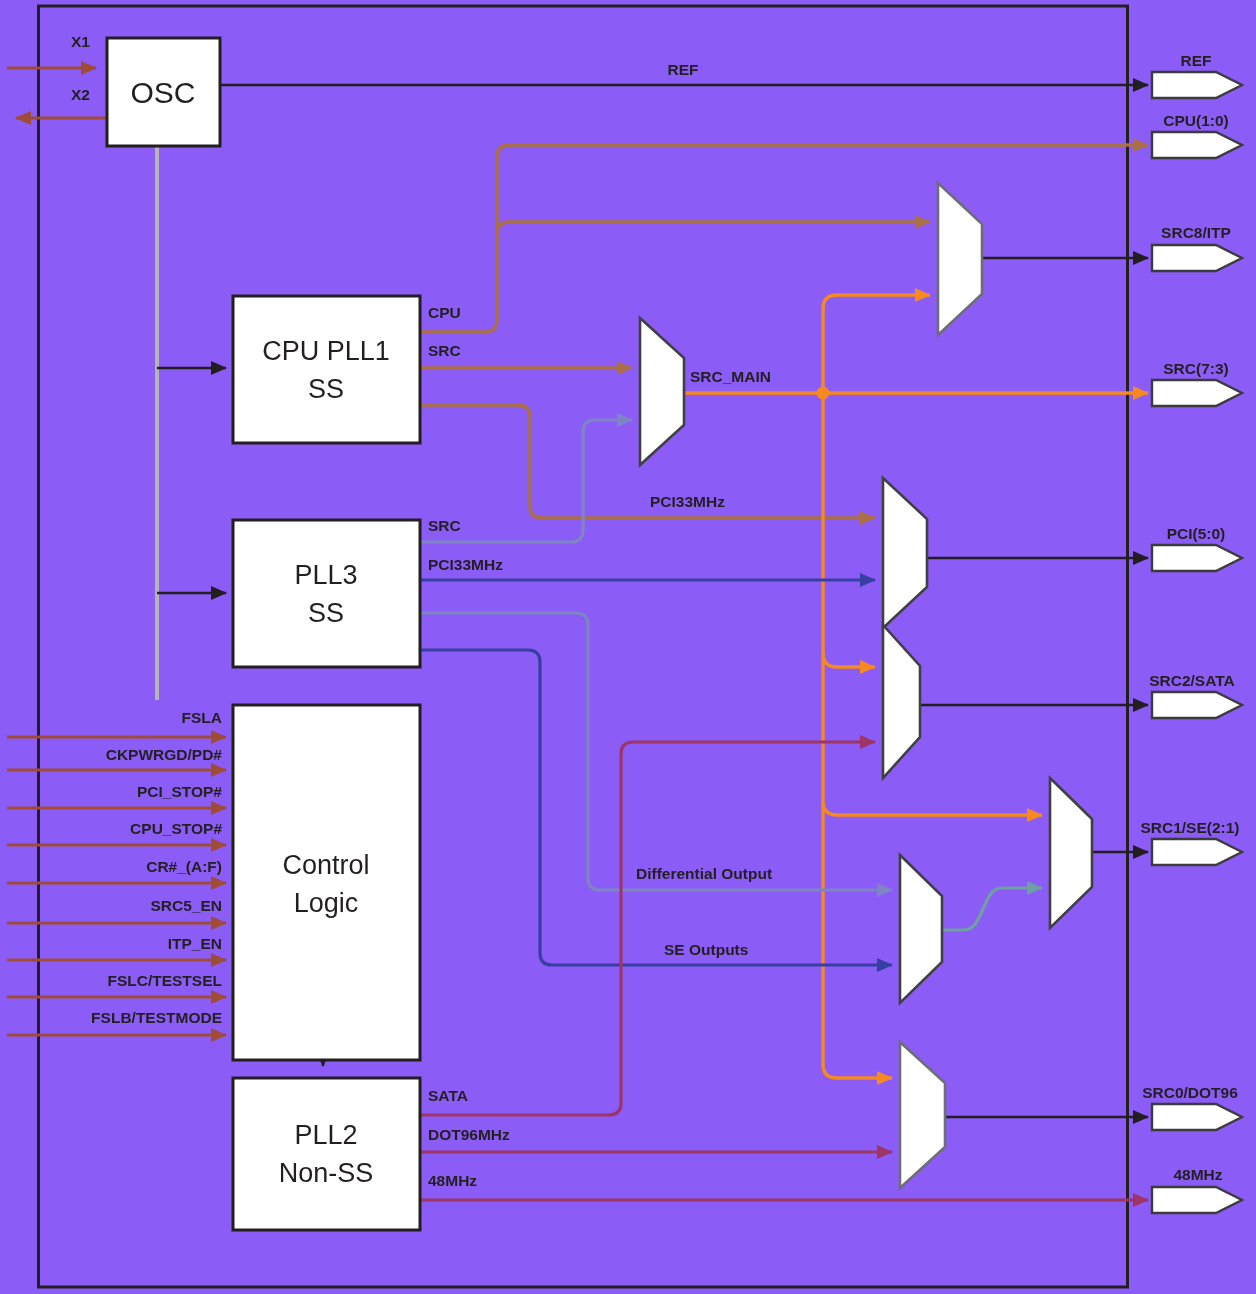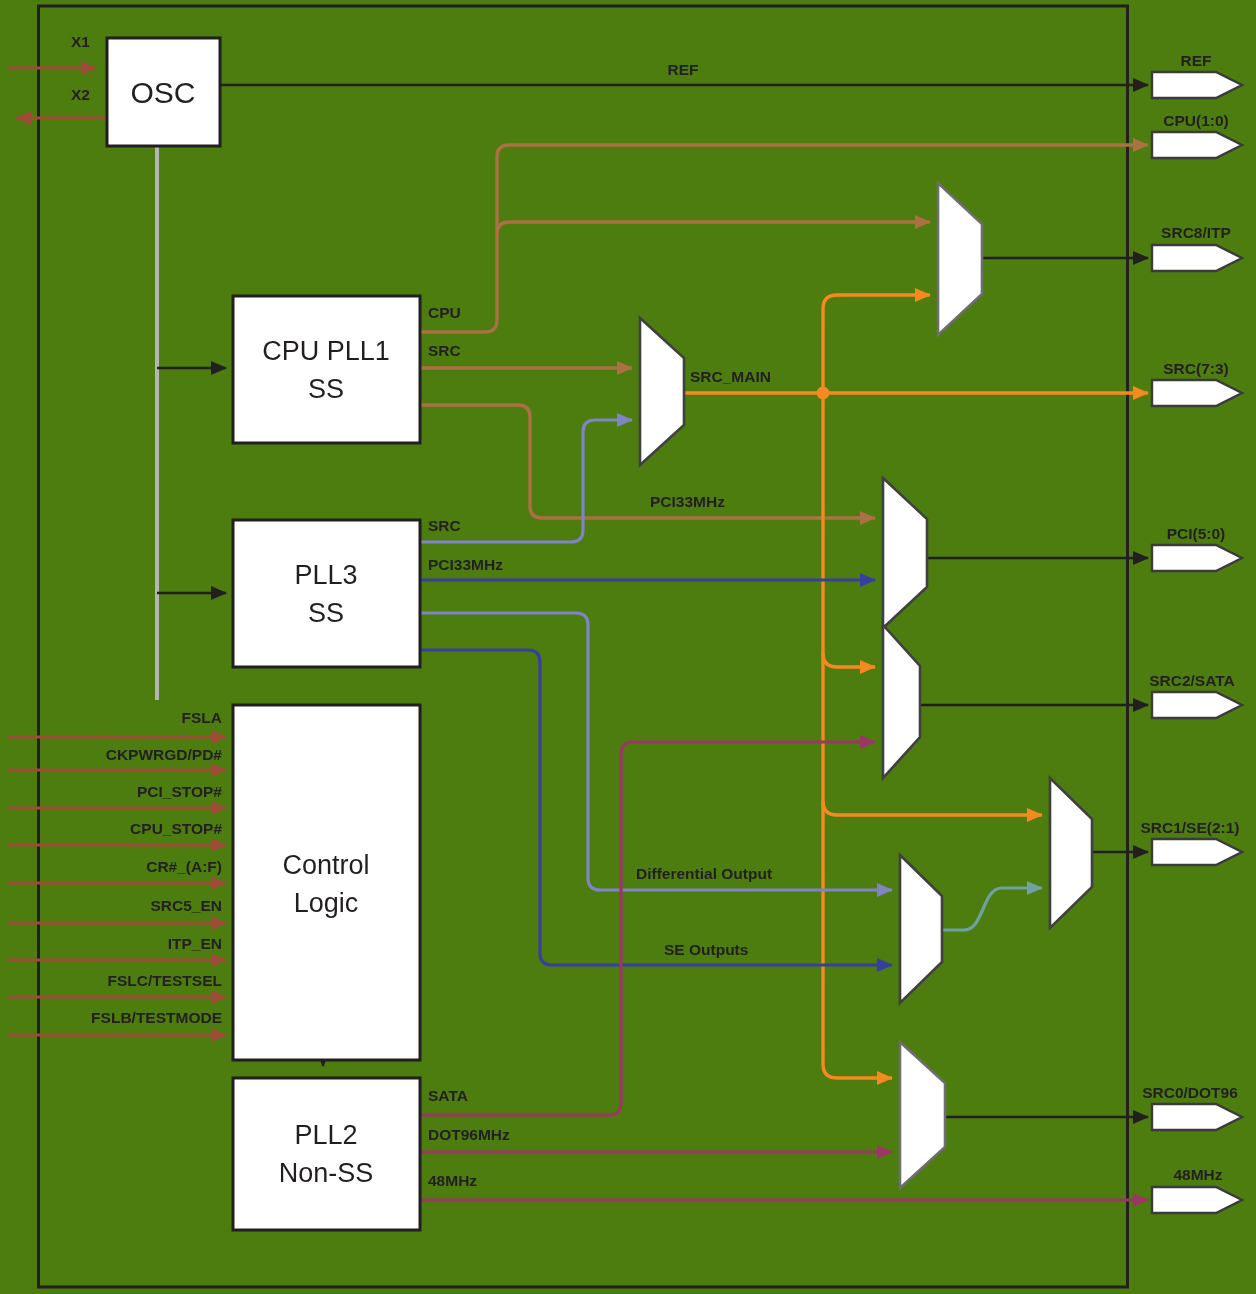--- a/index.html
+++ b/index.html
@@ -1,16 +1,16 @@
 <!DOCTYPE html>
 <html><head>
 <meta charset="utf-8">
 <style>
   html,body{margin:0;padding:0;background:#ffffff;}
-  .canvas{position:relative;width:1256px;height:1294px;background:#4d7c0f;overflow:hidden;}
+  .canvas{position:relative;width:1256px;height:1294px;background:#8b5cf6;overflow:hidden;}
   svg{position:absolute;left:0;top:0;}
   text{font-family:"Liberation Sans","DejaVu Sans",sans-serif;fill:#231f20;}
   .lbl{font-size:15.5px;font-weight:bold;}
   .blklbl{font-size:27px;font-weight:normal;}
   .osclbl{font-size:30px;font-weight:normal;}
   .blk{fill:#ffffff;stroke:#231f20;stroke-width:3;}
   .mux{fill:#ffffff;stroke:#404041;stroke-width:2.6;stroke-linejoin:miter;}
   .mux.gray{stroke:#6d6e71;}
   .pin{fill:#ffffff;stroke:#3b3b3c;stroke-width:2.4;stroke-linejoin:miter;}
   .wire{fill:none;stroke-linecap:butt;stroke-linejoin:round;}

